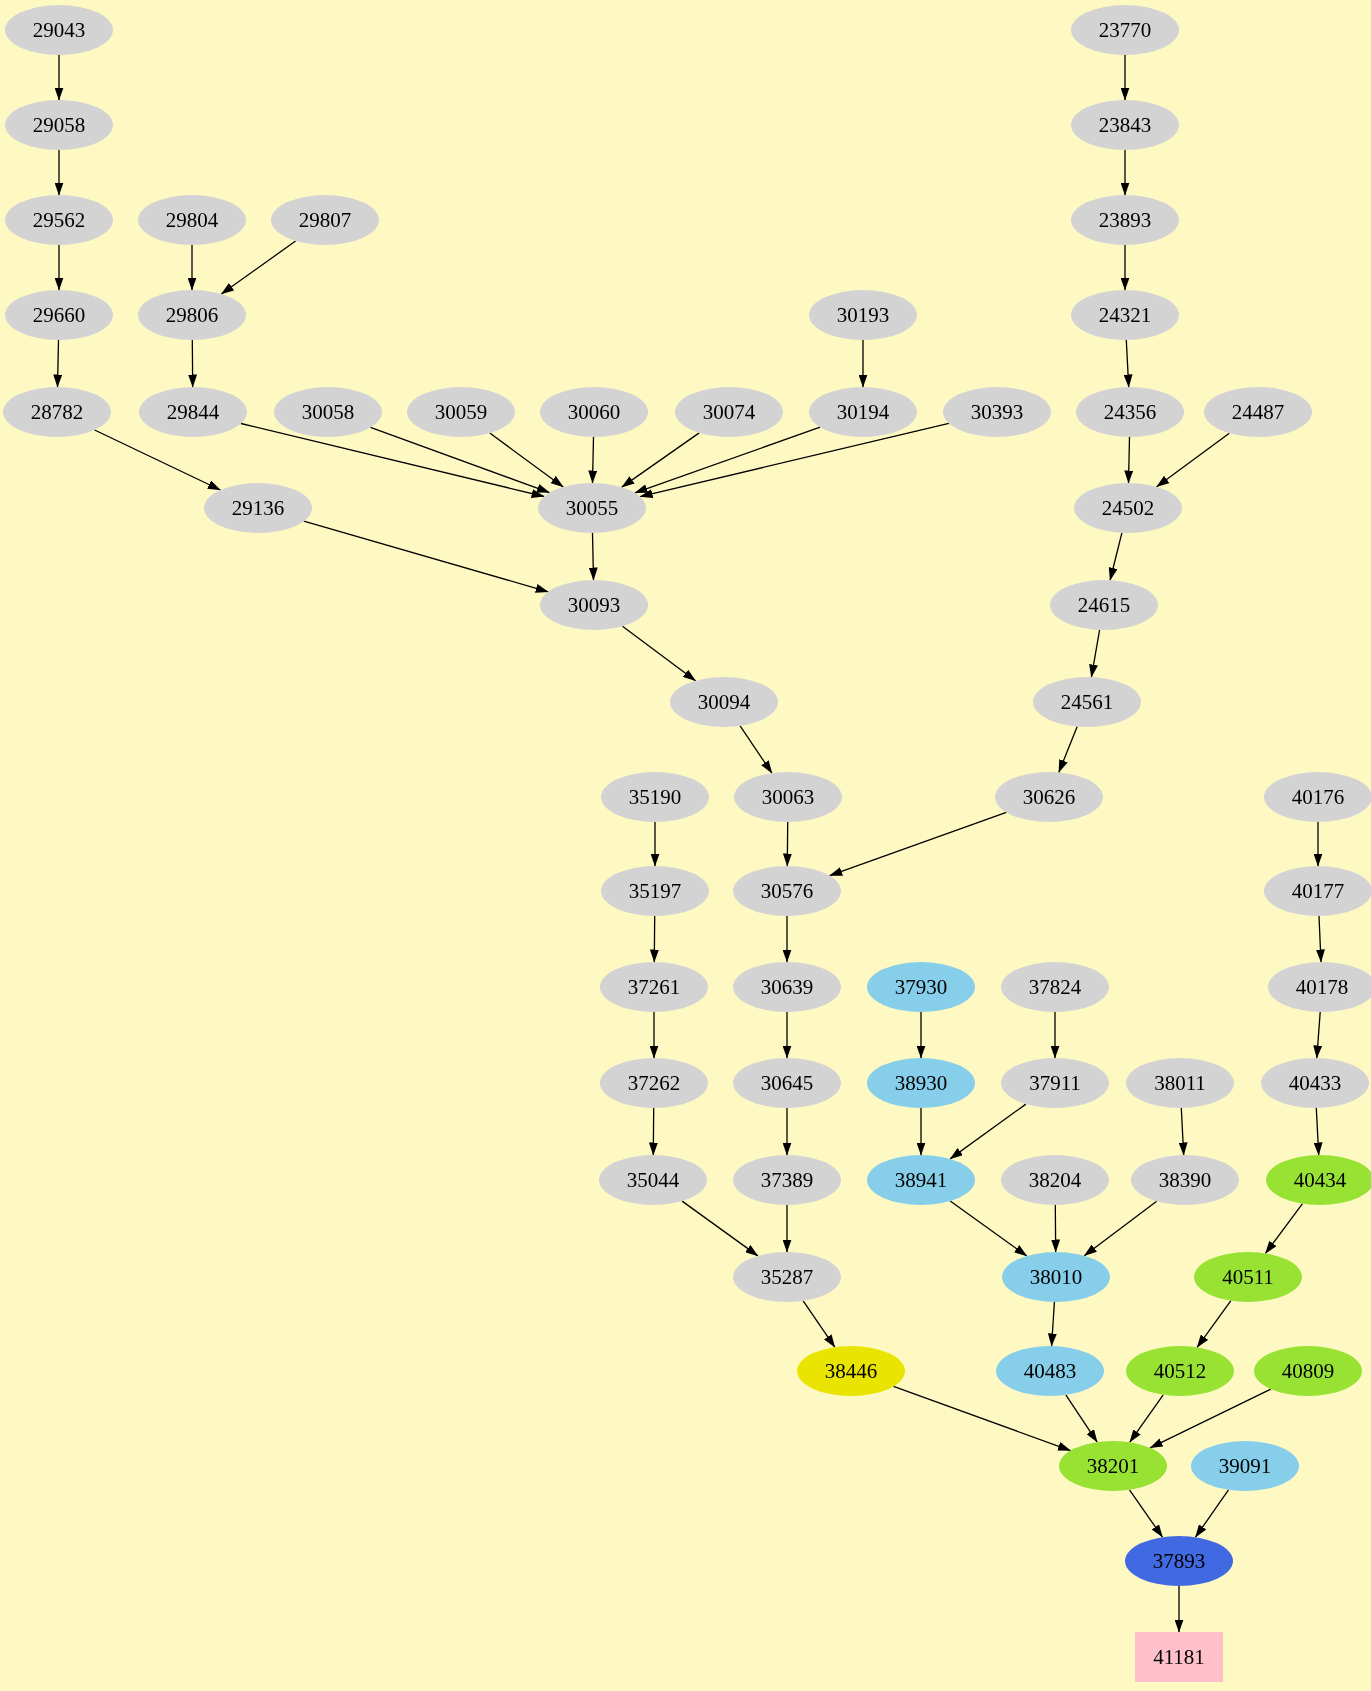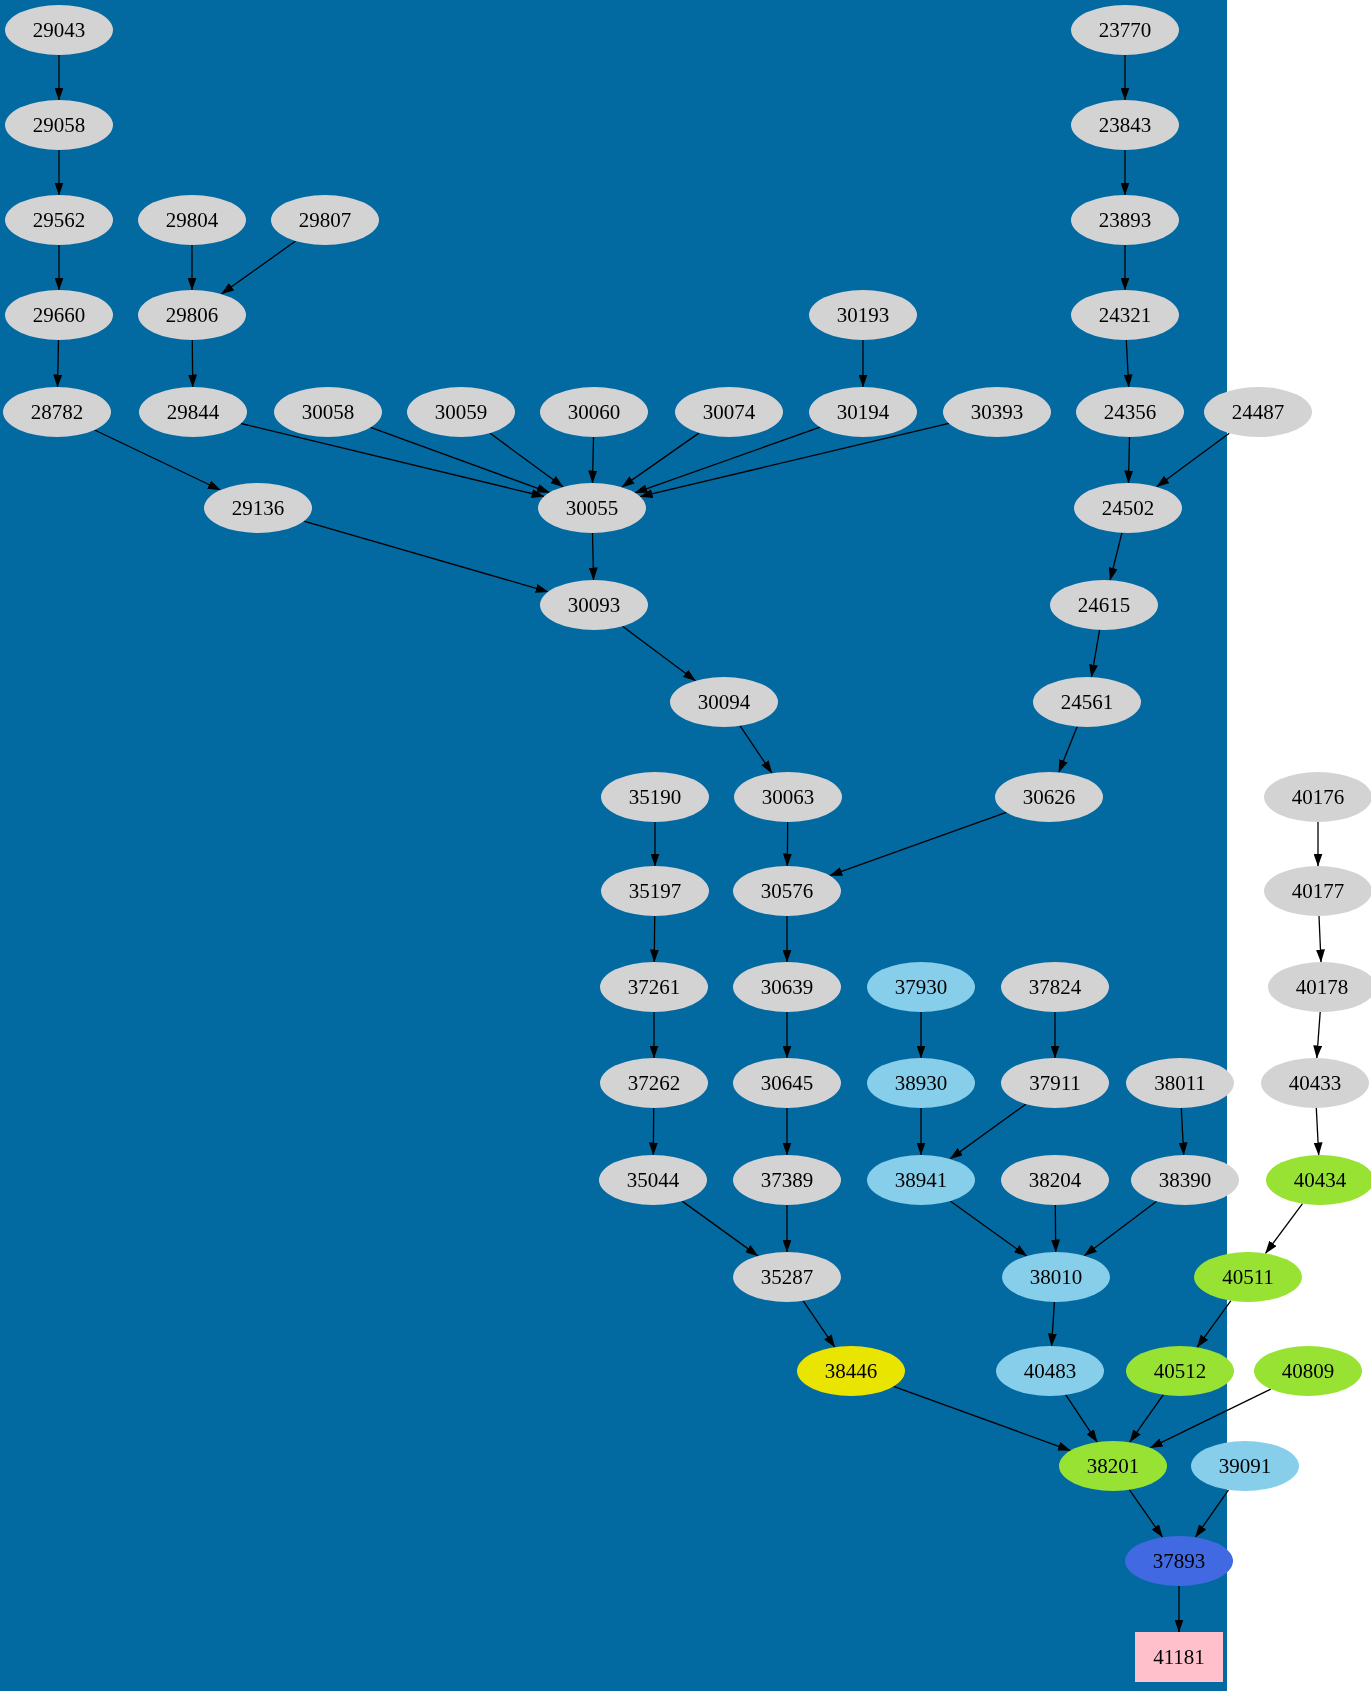--- a/index.html
+++ b/index.html
@@ -6,23 +6,23 @@
     margin: 0;
     padding: 0;
     background: #ffffff;
     width: 1371px;
     height: 1691px;
     overflow: hidden;
     font-family: "Liberation Serif", "DejaVu Serif", serif;
   }
   #graph-wrap {
     position: relative;
-    width: 1227px;
+    width: 1371px;
     height: 1691px;
-    background: #0369a1;
+    background: #fef9c3;
   }
   svg text {
     font-family: "Liberation Serif", "DejaVu Serif", serif;
     font-size: 21px;
     fill: #000000;
   }
   svg .edge-line {
     stroke: #000000;
     stroke-width: 1.3;
     fill: none;

